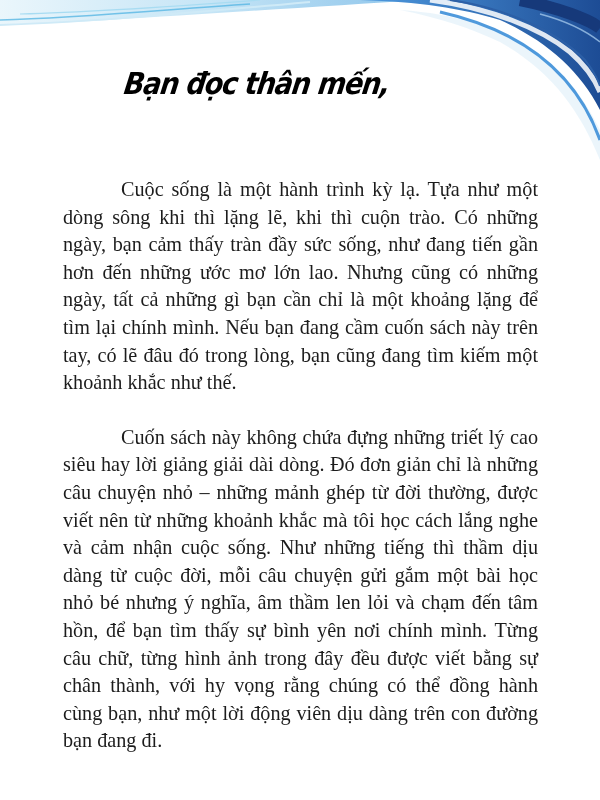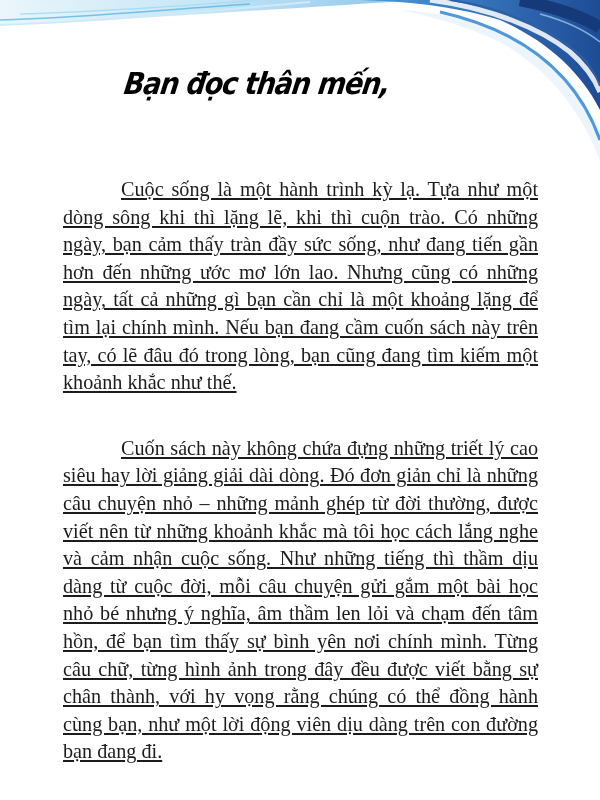--- a/index.html
+++ b/index.html
@@ -43,24 +43,23 @@
       top: 176px;
       width: 475px;
     }
     .paragraph {
       margin: 0;
       font-size: 20.2px;
       line-height: 27.6px;
       text-align: justify;
       text-indent: 58px;
       color: #1c1c1c;
-      text-decoration: underline;
     }
     .paragraph + .paragraph {
-      margin-top: 38px;
+      margin-top: 27px;
     }
   </style>
 </head>
 <body>
 
 <svg class="wave-decoration" viewBox="0 0 600 160" xmlns="http://www.w3.org/2000/svg">
   <defs>
     <linearGradient id="gLeft" x1="0" y1="0" x2="1" y2="0">
       <stop offset="0" stop-color="#e8f5fb"></stop>
       <stop offset="0.5" stop-color="#bfe2f5"></stop>

